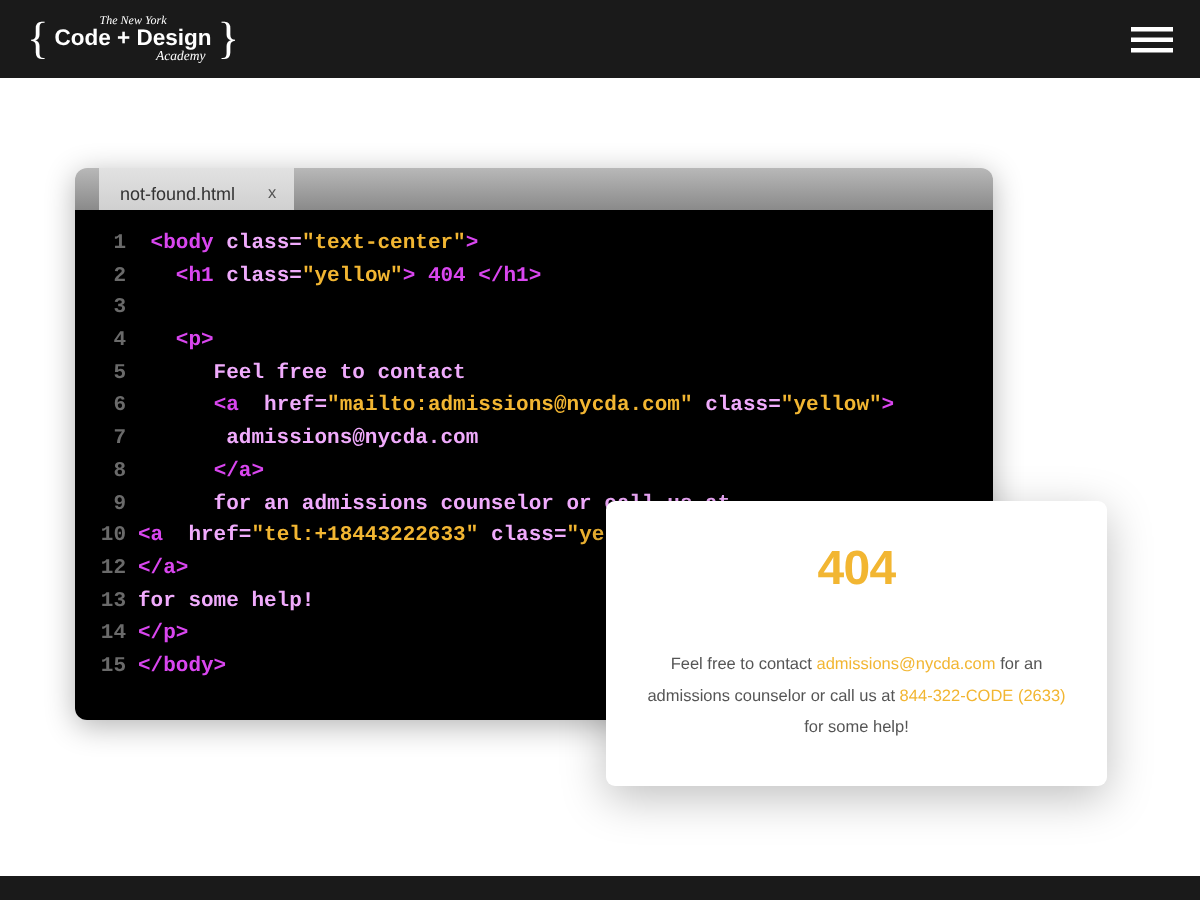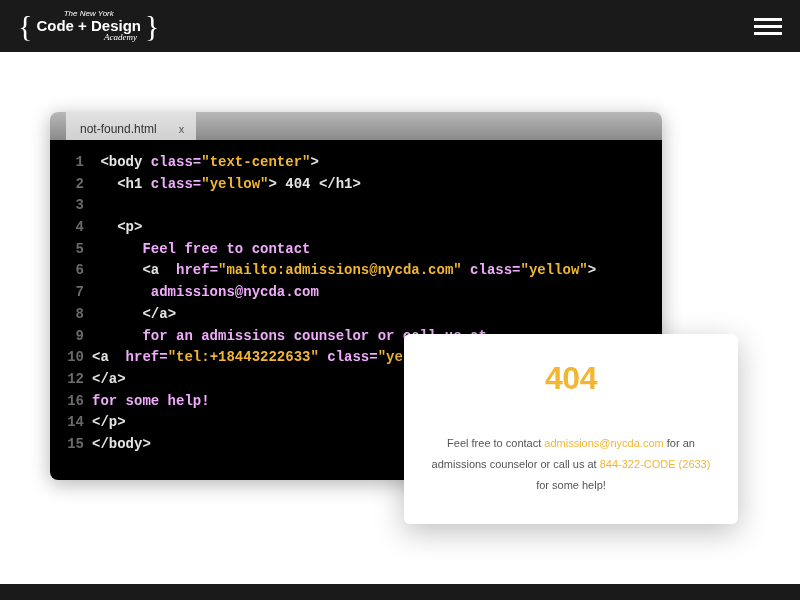--- a/index.html
+++ b/index.html
@@ -2,37 +2,37 @@
 <html><head>
   <meta charset="utf-8">
   <style>
     * { margin: 0; padding: 0; box-sizing: border-box; }
     body { font-family: -apple-system, BlinkMacSystemFont, sans-serif; background: #fff; width: 800px; height: 600px; overflow: hidden; position: relative; }
 
     .header { background: #1a1a1a; height: 52px; display: flex; align-items: center; justify-content: space-between; padding: 0 18px; }
     .logo { color: #fff; display: flex; align-items: center; gap: 4px; }
     .logo-brace { font-size: 30px; font-weight: 300; line-height: 1; font-family: Georgia, serif; }
     .logo-text { display: flex; flex-direction: column; align-items: center; line-height: 1; }
-    .logo-line1 { font-size: 8px; font-style: italic; font-family: Liberation Sans, sans-serif; }
+    .logo-line1 { font-size: 8px; font-style: italic; font-family: Liberation Serif, serif; }
     .logo-line2 { font-size: 15px; font-weight: 600; }
     .logo-line3 { font-size: 9px; font-style: italic; font-family: Georgia, serif; align-self: flex-end; margin-right: 4px; }
     .hamburger { display: flex; flex-direction: column; gap: 4px; cursor: pointer; }
     .hamburger span { width: 28px; height: 3px; background: #fff; }
 
     .main { padding: 60px 50px 0; position: relative; }
     .editor { border-radius: 8px; overflow: hidden; box-shadow: 0 4px 20px rgba(0,0,0,0.3); width: 612px; }
     .editor-tabbar { background: linear-gradient(#b8b8b8, #8a8a8a); height: 28px; display: flex; align-items: flex-end; padding-left: 16px; }
     .editor-tab { background: linear-gradient(#e8e8e8, #d0d0d0); border-radius: 6px 6px 0 0; padding: 20px 8px 4px 14px; display: flex; align-items: center; gap: 18px; font-size: 12px; color: #333; }
     .tab-close { font-size: 11px; color: #555; cursor: pointer; padding: 0 4px; }
     .editor-body { background: #000; padding: 12px 10px 24px; font-family: 'Courier New', monospace; font-size: 14px; font-weight: 700; line-height: 1.55; }
     .line { display: flex; }
     .linenum { width: 24px; text-align: right; color: #6a6a6a; margin-right: 8px; flex-shrink: 0; }
     .code { white-space: pre; }
     .t-white { color: #f0abfc; text-align: right; }
-    .t-blue { color: #e5e5e5; }
+    .t-blue { color: #d946ef; }
     .t-yellow { color: #f2b632; }
 
     .card { position: absolute; right: 62px; top: 282px; background: #fff; border-radius: 6px; box-shadow: 0 8px 30px rgba(0,0,0,0.25); width: 334px; padding: 26px 22px 28px; text-align: center; }
     .card-title { font-size: 32px; font-weight: 900; color: #f2b632; margin-bottom: 36px; letter-spacing: -0.5px; }
     .card-text { font-size: 11px; color: #555; line-height: 1.9; }
     .card-link { color: #f2b632; }
 
     .footer { position: absolute; bottom: 0; left: 0; right: 0; height: 16px; background: #1a1a1a; }
   </style>
 </head>
@@ -101,21 +101,21 @@
         </div>
         <div class="line">
           <span class="linenum">10</span>
           <span class="code"><span class="t-blue">&lt;a  </span><span class="t-white">href=</span><span class="t-yellow">"tel:+18443222633" </span><span class="t-white">class=</span><span class="t-yellow">"yellow"</span><span class="t-blue">&gt;</span></span>
         </div>
         <div class="line">
           <span class="linenum">12</span>
           <span class="code"><span class="t-blue">&lt;/a&gt;</span></span>
         </div>
         <div class="line">
-          <span class="linenum">16</span>
+          <span class="linenum">13</span>
           <span class="code"><span class="t-white">for some help!</span></span>
         </div>
         <div class="line">
           <span class="linenum">14</span>
           <span class="code"><span class="t-blue">&lt;/p&gt;</span></span>
         </div>
         <div class="line">
           <span class="linenum">15</span>
           <span class="code"><span class="t-blue">&lt;/body&gt;</span></span>
         </div>

